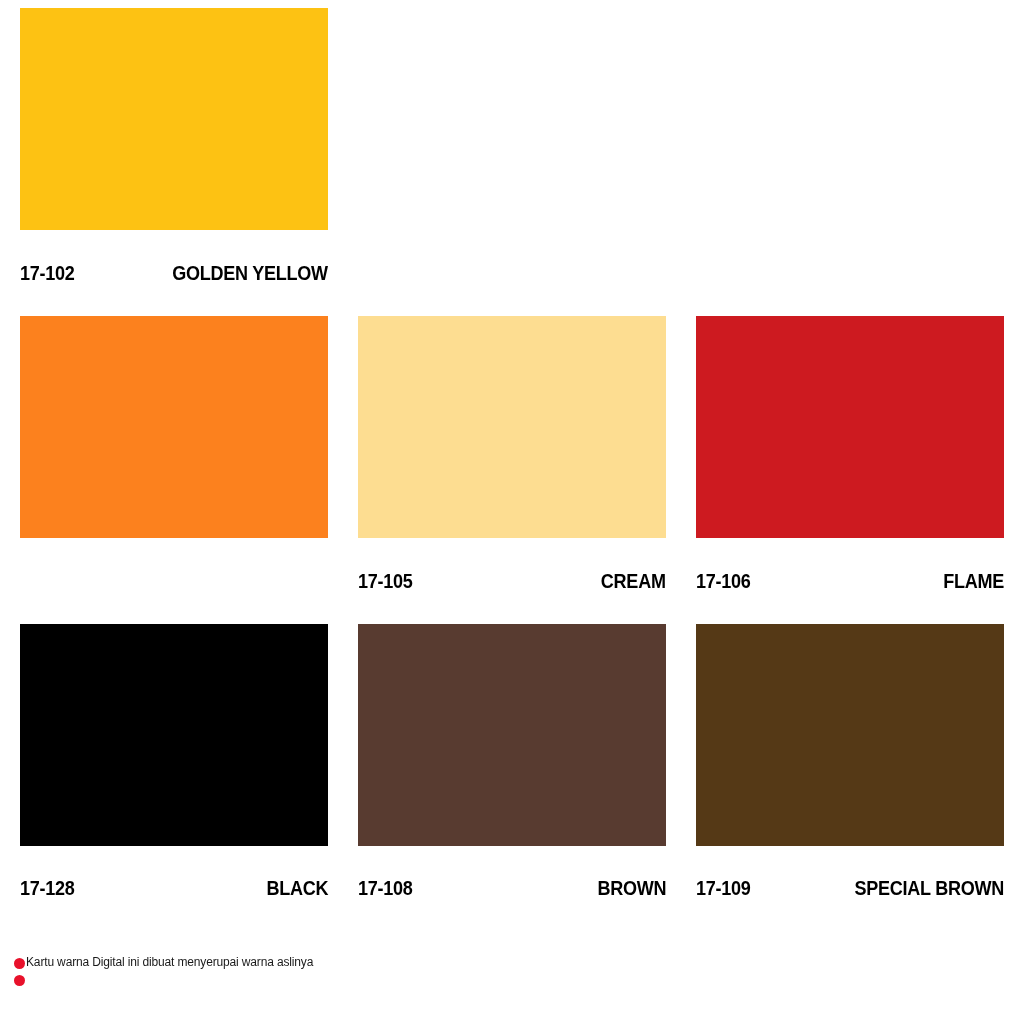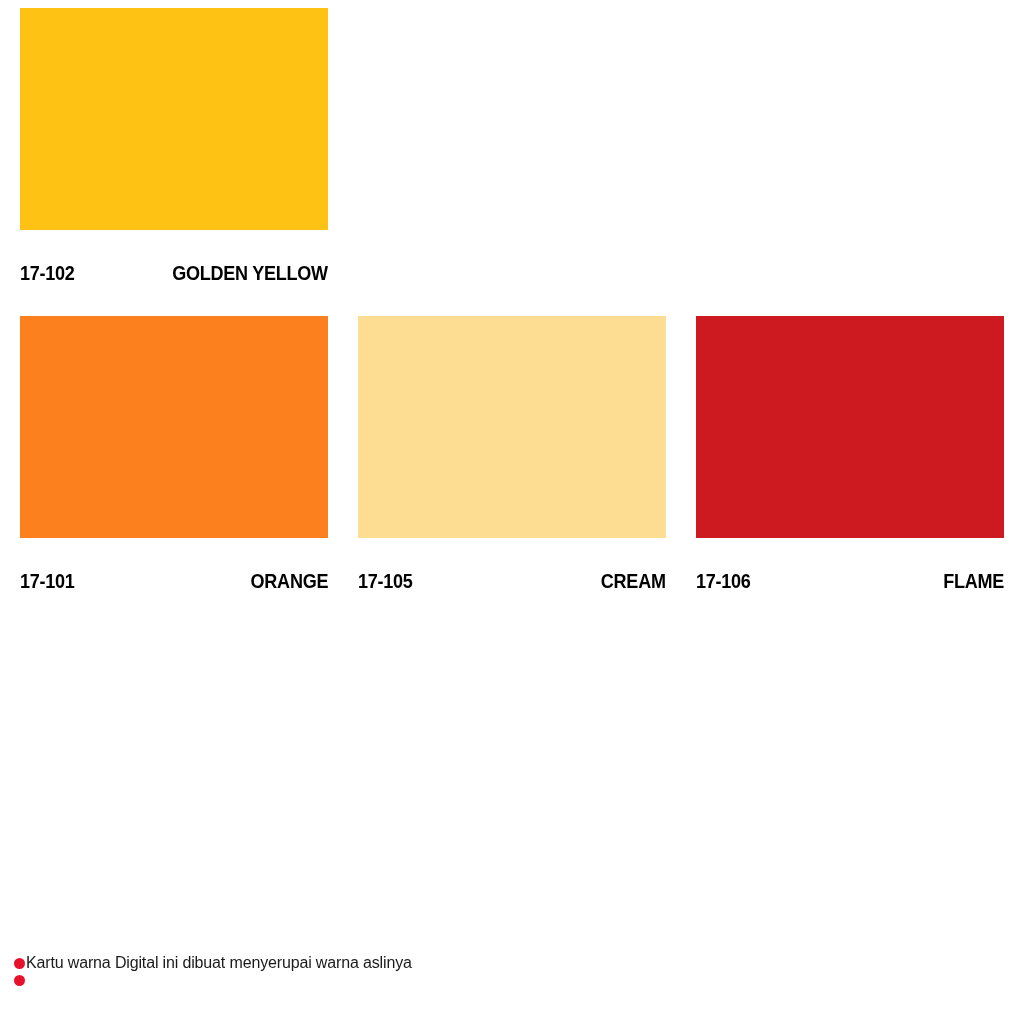--- a/index.html
+++ b/index.html
@@ -86,21 +86,21 @@
   .bullet {
     width: 11px;
     height: 11px;
     border-radius: 50%;
     flex: 0 0 auto;
     margin-right: 1px;
     margin-top: 1px;
   }
   .note-text {
     font-family: "Liberation Sans", sans-serif;
-    font-size: 16px;
+    font-size: 12px;
     line-height: 19px;
     color: #1a1a1a;
     white-space: nowrap;
     letter-spacing: -0.15px;
   }
 </style>
 </head>
 <body>
 
 <div class="sheet">
@@ -113,41 +113,60 @@
         <div class="caption">
           <span class="code">17-102</span>
           <span class="cname">GOLDEN YELLOW</span>
         </div>
       </div>
     </div>
 
     <div class="row row-2">
       <div class="cell">
         <div class="swatch" style="background: rgb(252, 129, 30);"></div>
-        <div class="caption">
-          <span class="code">17-101</span>
-          <span class="cname">ORANGE</span>
-        </div>
       </div>
       <div class="cell">
         <div class="swatch" style="background: rgb(253, 221, 145);"></div>
         <div class="caption">
           <span class="code">17-105</span>
           <span class="cname">CREAM</span>
         </div>
       </div>
       <div class="cell">
         <div class="swatch" style="background: rgb(205, 26, 32);"></div>
         <div class="caption">
           <span class="code">17-106</span>
           <span class="cname">FLAME</span>
         </div>
       </div>
     </div>
 
+    <div class="row row-3">
+      <div class="cell">
+        <div class="swatch" style="background: rgb(0, 0, 0);"></div>
+        <div class="caption">
+          <span class="code">17-128</span>
+          <span class="cname">BLACK</span>
+        </div>
+      </div>
+      <div class="cell">
+        <div class="swatch" style="background: rgb(88, 59, 48);"></div>
+        <div class="caption">
+          <span class="code">17-108</span>
+          <span class="cname">BROWN</span>
+        </div>
+      </div>
+      <div class="cell">
+        <div class="swatch" style="background: rgb(85, 57, 22);"></div>
+        <div class="caption">
+          <span class="code">17-109</span>
+          <span class="cname">SPECIAL BROWN</span>
+        </div>
+      </div>
+    </div>
 
   </div>
 
   <div class="notes">
     <div class="note">
       <span class="bullet" style="background: rgb(232, 17, 43);"></span>
       <span class="note-text">Kartu warna Digital ini dibuat menyerupai warna aslinya</span>
     </div>
     <div class="note">
       <span class="bullet" style="background: rgb(232, 17, 43);"></span>

